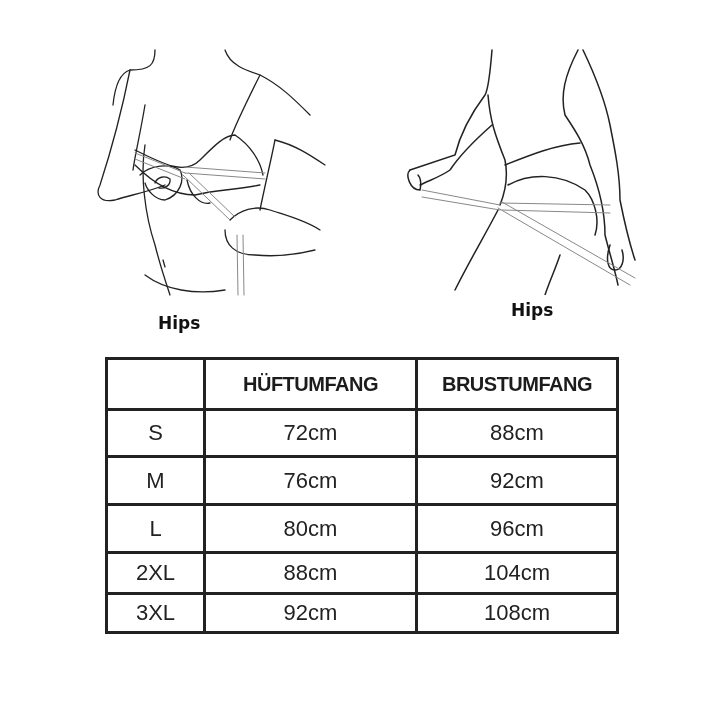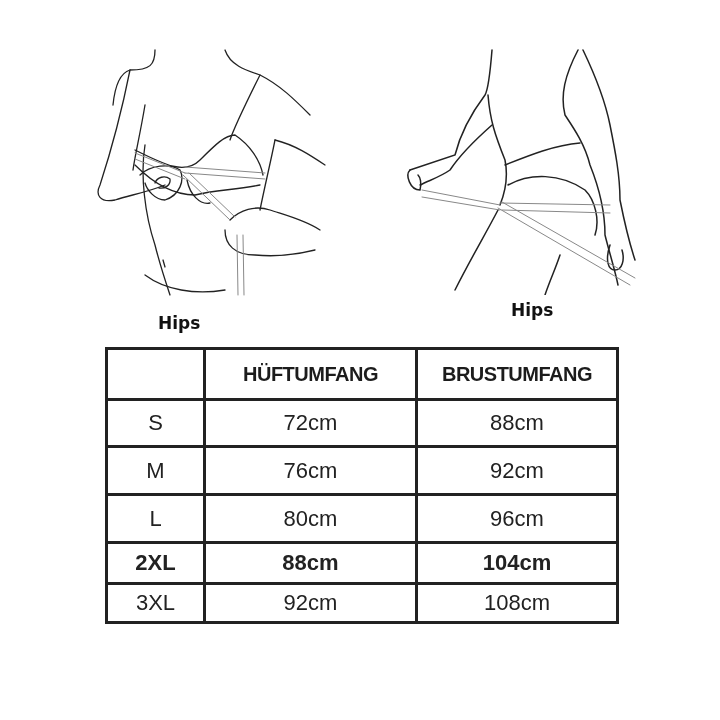--- a/index.html
+++ b/index.html
@@ -5,34 +5,34 @@
     html, body { margin: 0; padding: 0; background: #ffffff; }
     body { width: 720px; height: 720px; position: relative; overflow: hidden;
            font-family: "Liberation Sans", sans-serif; color: #1a1a1a; }
     .illus { position: absolute; }
     .illus svg { display: block; }
     .label { position: absolute; font-family: "DejaVu Sans", sans-serif; font-weight: bold;
              font-size: 17px; color: #111; }
     #lbl-brust { left: 158px; top: 313px; }
     #lbl-hips { left: 511px; top: 300px; }
 
-    table.size-table { position: absolute; left: 105px; top: 347px; width: 511px;
+    table.size-table { position: absolute; left: 105px; top: 357px; width: 511px;
                        border-collapse: collapse; table-layout: fixed; }
     .size-table td, .size-table th { border: 3px solid #222; text-align: center;
                        padding: 0; font-weight: normal; font-size: 22px; color: #222; }
     .size-table th { font-family: "Liberation Sans", sans-serif; font-weight: bold;
                      font-size: 20px; letter-spacing: -0.5px; height: 48px; color: #1c1c1c; }
     .size-table col.c0 { width: 98px; }
     .size-table col.c1 { width: 212px; }
     .size-table col.c2 { width: 201px; }
     .size-table tr.r0 td { height: 44px; }
     .size-table tr.r1 td { height: 45px; }
     .size-table tr.r2 td { height: 45px; }
     .size-table tr.r3 td { height: 42px; }
-    .size-table tr.r4 td { height: 38px; font-weight: bold; }
+    .size-table tr.r4 td { height: 38px; }
     .size-table tr.r5 td { height: 36px; }
   </style>
 </head>
 <body>
 
 <div class="illus" style="left:85px; top:45px;">
   <svg width="250" height="255" viewBox="0 0 250 255" fill="none" stroke="#222" stroke-width="1.3" stroke-linecap="round">
 
     <path d="M70 5 C70 20 65 25 45 25 C35 28 30 40 28 60"></path>
     <path d="M140 5 C145 20 160 25 175 30 C195 40 210 55 225 70"></path>

